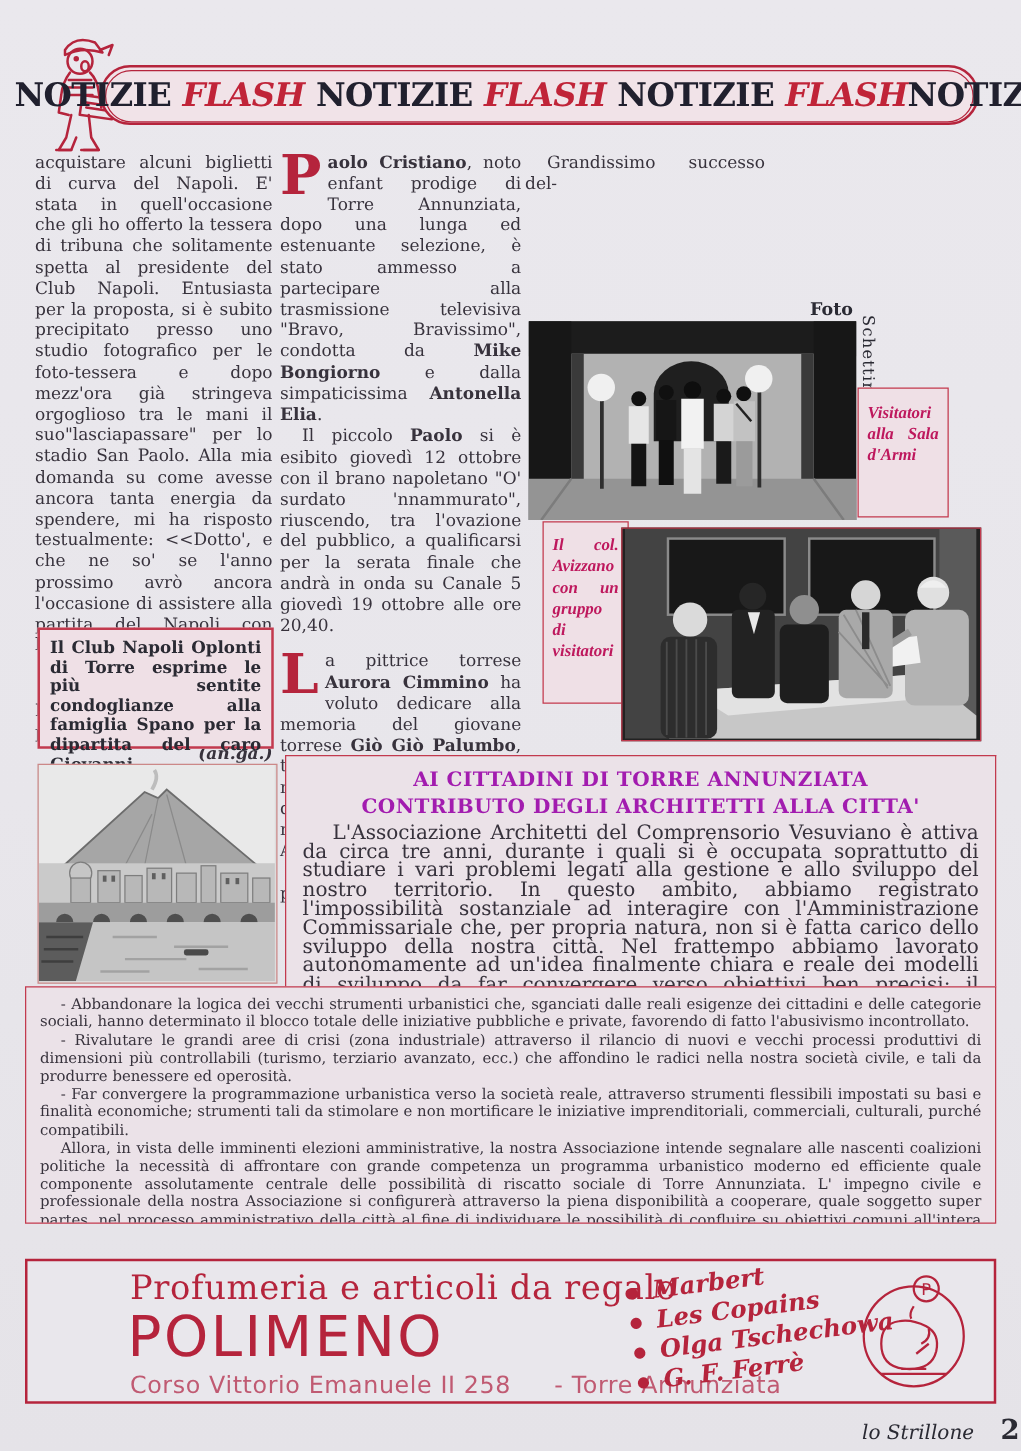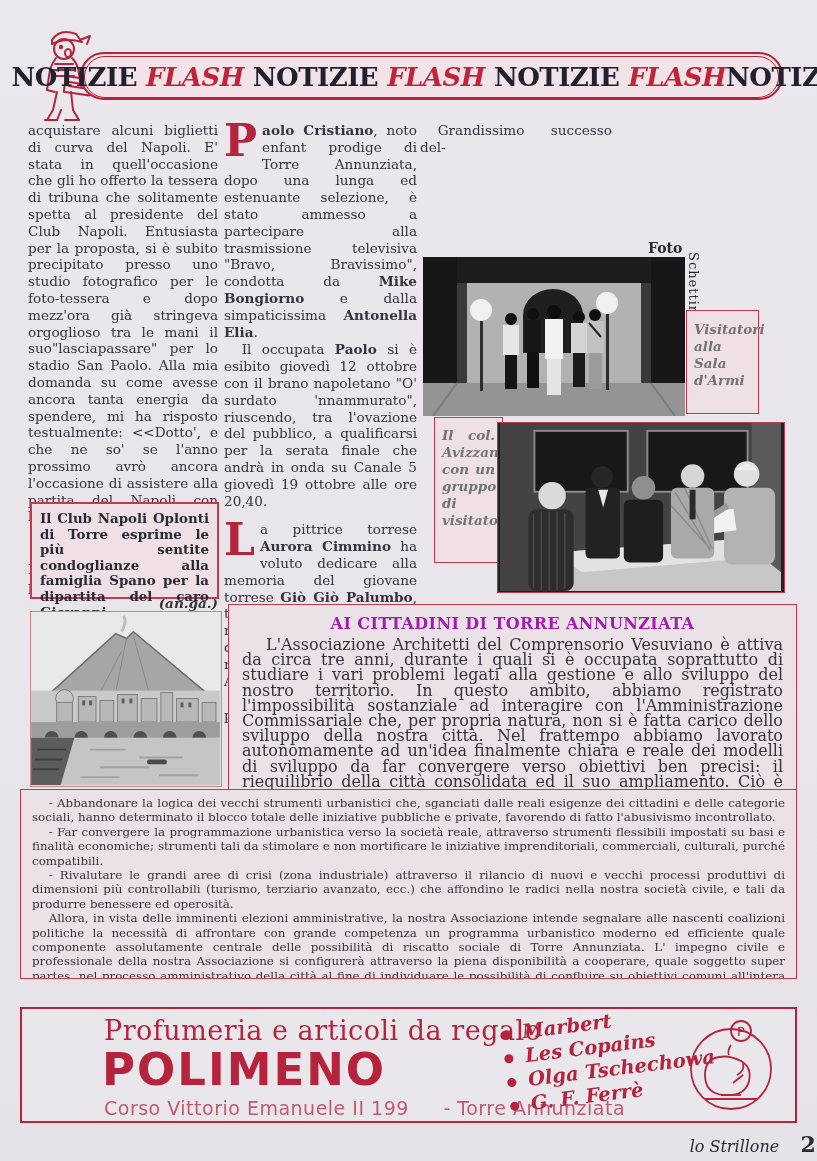--- a/index.html
+++ b/index.html
@@ -28,21 +28,21 @@
   .col3{left:420px;width:192px;}
   .col4{left:613px;width:180px;}
   .byline{text-align:right;font-style:italic;font-weight:bold;margin-top:2px;}
   .dropcap{float:left;color:#b5243c;font-weight:bold;font-size:44px;line-height:34px;
            padding:2px 5px 0 0;font-family:"DejaVu Serif",serif;}
 
   
   .pinkbox{position:absolute;border:2px solid #c23a4e;background:#efe0e6;box-sizing:border-box;}
   .condolence{left:30px;top:502px;width:189px;height:97px;padding:7px 8px;
               font-weight:bold;font-size:13.4px;line-height:15.6px;text-align:justify;color:#2a2a33;}
-  .caption{font-style:italic;font-weight:bold;font-size:13.5px;line-height:17px;color:#737373;text-align:justify;}
+  .caption{font-style:italic;font-weight:bold;font-size:13.5px;line-height:17px;color:#be185d;text-align:justify;font-family:Liberation Serif, serif;}
   .caption1{left:686px;top:310px;width:73px;height:104px;padding:10px 7px;border-width:1.5px;}
   .caption2{left:434px;top:417px;width:69px;height:146px;padding:9px 7px;border-width:1.5px;}
 
   .foto-label{position:absolute;left:648px;top:240px;font-weight:bold;font-size:14px;color:#2a2a33;}
   .foto-name{position:absolute;left:686px;top:252px;font-size:13px;color:#2a2a33;
              writing-mode:vertical-rl;letter-spacing:1px;}
 
   
   .photo{position:absolute;background:#222;}
   .photo svg{display:block;}
@@ -60,21 +60,21 @@
                border:1.5px solid #c23a4e;background:#ebe2e8;box-sizing:border-box;
                padding:6px 11px;overflow:hidden;}
   .arch-bottom p{margin:0;font-size:11.9px;line-height:14.4px;text-align:justify;hyphens:auto;}
   .arch-bottom p.ind{text-indent:1.4em;}
 
   
   .ad{position:absolute;left:20px;top:1007px;width:777px;height:116px;
       border:2.5px solid #b5243c;box-sizing:border-box;background:#e9e7ec;}
   .ad-tagline{position:absolute;left:82px;top:6px;color:#b5243c;font-size:27px;letter-spacing:0.5px;}
   .ad-name{position:absolute;left:80px;top:34px;color:#b5243c;font-family:"DejaVu Sans",sans-serif;
-           font-weight:bold;font-size:45px;letter-spacing:2px;}
+           font-weight:normal;font-size:45px;letter-spacing:2px;}
   .ad-address{position:absolute;left:82px;top:88px;color:#c05a72;font-family:"DejaVu Sans",sans-serif;
               font-size:19px;letter-spacing:0.5px;}
   .ad-address .addr2{margin-left:28px;}
   .ad-brands{position:absolute;left:478px;top:14px;transform:rotate(-7deg);transform-origin:left top;
              list-style:none;margin:0;padding:0;}
   .ad-brands li{display:flex;align-items:center;gap:12px;color:#b5243c;
                 font-style:italic;font-weight:bold;font-size:19.5px;line-height:24px;}
   .ad-brands .dot{width:9px;height:9px;border-radius:50%;background:#b5243c;flex:0 0 auto;}
   .ad-logo{position:absolute;right:18px;top:8px;width:92px;height:96px;}
 
@@ -120,21 +120,21 @@
 
   <div class="col col1">
     <p>acquistare alcuni biglietti di curva del Napoli. E' stata in quell'occasione che gli ho offerto la tessera di tribuna che solitamente spetta al presidente del Club Napoli. Entusiasta per la proposta, si è subito precipitato presso uno studio fotografico per le foto-tessera e dopo mezz'ora già stringeva orgoglioso tra le mani il suo"lasciapassare" per lo stadio San Paolo. Alla mia domanda su come avesse ancora tanta energia da spendere, mi ha risposto testualmente: &lt;&lt;Dotto', e che ne so' se l'anno prossimo avrò ancora l'occasione di assistere alla partita del Napoli con l'Inter...&gt;&gt;.</p>
     <p class="ind">Forse era un presagio...</p>
     <p class="ind">Di certo è che ora il Napoli ha un ... tifoso in più in Paradiso.</p>
     <p class="byline">(an.ga.)</p>
   </div>
 
   <div class="col col2">
     <p><span class="dropcap">P</span><span><span style="font-weight: bold;">aolo Cristiano</span><span>, noto enfant prodige di Torre Annunziata, dopo una lunga ed estenuante selezione, è stato ammesso a partecipare alla trasmissione televisiva "Bravo, Bravissimo", condotta da </span><span style="font-weight: bold;">Mike Bongiorno</span><span> e dalla simpaticissima </span><span style="font-weight: bold;">Antonella Elia</span><span>.</span></span></p>
-    <p class="ind"><span>Il occupata </span><span style="font-weight: bold;">Paolo</span><span> si è esibito giovedì 12 ottobre con il brano napoletano "O' surdato 'nnammurato", riuscendo, tra l'ovazione del pubblico, a qualificarsi per la serata finale che andrà in onda su Canale 5 giovedì 19 ottobre alle ore 20,40.</span></p>
+    <p class="ind"><span>Il piccolo </span><span style="font-weight: bold;">Paolo</span><span> si è esibito giovedì 12 ottobre con il brano napoletano "O' surdato 'nnammurato", riuscendo, tra l'ovazione del pubblico, a qualificarsi per la serata finale che andrà in onda su Canale 5 giovedì 19 ottobre alle ore 20,40.</span></p>
     <p style="margin-top:12px;"><span class="dropcap">L</span><span><span>a pittrice torrese </span><span style="font-weight: bold;">Aurora Cimmino</span><span> ha voluto dedicare alla memoria del giovane torrese </span><span style="font-weight: bold;">Giò Giò Palumbo</span><span>, tragicamente scomparso in mare all'inizio di quest'anno, un dipinto raffigurante Torre Annunziata vista dal porto.</span></span></p>
     <p class="ind">Siamo lieti di poterne pubblicare la foto (sotto).</p>
   </div>
 
   <div class="col col3">
     <p class="ind">Grandissimo successo del-</p>
   </div>
 
 
   <div class="foto-label">Foto</div>
@@ -245,35 +245,36 @@
       <rect x="0" y="128" width="192" height="48" fill="#c5c5c5"></rect>
       <polygon points="0,128 44,128 30,176 0,176" fill="#5c5c5c"></polygon>
       <path d="M6 140 h30 M4 150 h28 M2 160 h26" stroke="#3e3e3e" stroke-width="2"></path>
       <path d="M60 140 h36 M110 148 h44 M70 158 h50 M130 166 h40 M50 168 h40" stroke="#a2a2a2" stroke-width="2"></path>
       <rect x="118" y="150" width="20" height="5" rx="2" fill="#4a4a4a"></rect>
     </svg>
   </div>
 
   <div class="arch-top">
     <div class="arch-title">AI CITTADINI DI TORRE ANNUNZIATA</div>
+    <div class="arch-title" style="margin-top:-3px;">CONTRIBUTO DEGLI ARCHITETTI ALLA CITTA'</div>
     <p class="arch-body" style="margin:2px 0 0 0;text-indent:1.5em;">L'Associazione Architetti del Comprensorio Vesuviano è attiva da circa tre anni, durante i quali si è occupata soprattutto di studiare i vari problemi legati alla gestione e allo sviluppo del nostro territorio. In questo ambito, abbiamo registrato l'impossibilità sostanziale ad interagire con l'Amministrazione Commissariale che, per propria natura, non si è fatta carico dello sviluppo della nostra città. Nel frattempo abbiamo lavorato autonomamente ad un'idea finalmente chiara e reale dei modelli di sviluppo da far convergere verso obiettivi ben precisi: il riequilibrio della città consolidata ed il suo ampliamento. Ciò è attuabile attraverso i seguenti punti:</p>
   </div>
 
   <div class="arch-bottom">
     <p class="ind">- Abbandonare la logica dei vecchi strumenti urbanistici che, sganciati dalle reali esigenze dei cittadini e delle categorie sociali, hanno determinato il blocco totale delle iniziative pubbliche e private, favorendo di fatto l'abusivismo incontrollato.</p>
+    <p class="ind">- Rivalutare le grandi aree di crisi (zona industriale) attraverso il rilancio di nuovi e vecchi processi produttivi di dimensioni più controllabili (turismo, terziario avanzato, ecc.) che affondino le radici nella nostra società civile, e tali da produrre benessere ed operosità.</p>
     <p class="ind">- Far convergere la programmazione urbanistica verso la società reale, attraverso strumenti flessibili impostati su basi e finalità economiche; strumenti tali da stimolare e non mortificare le iniziative imprenditoriali, commerciali, culturali, purché compatibili.</p>
-    <p class="ind">- Rivalutare le grandi aree di crisi (zona industriale) attraverso il rilancio di nuovi e vecchi processi produttivi di dimensioni più controllabili (turismo, terziario avanzato, ecc.) che affondino le radici nella nostra società civile, e tali da produrre benessere ed operosità.</p>
     <p class="ind">Allora, in vista delle imminenti elezioni amministrative, la nostra Associazione intende segnalare alle nascenti coalizioni politiche la necessità di affrontare con grande competenza un programma urbanistico moderno ed efficiente quale componente assolutamente centrale delle possibilità di riscatto sociale di Torre Annunziata. L' impegno civile e professionale della nostra Associazione si configurerà attraverso la piena disponibilità a cooperare, quale soggetto super partes, nel processo amministrativo della città al fine di individuare le possibilità di confluire su obiettivi comuni all'intera collettività. Infine, auspichiamo il coinvolgimento di tutte le forze sociali verso questi obiettivi, così da accelerare i processi di crescita democratica all'interno della nostra città.</p>
   </div>
 
   <div class="ad">
     <div class="ad-tagline">Profumeria e articoli da regalo</div>
     <div class="ad-name">POLIMENO</div>
     <div class="ad-address">
-      <span>Corso Vittorio Emanuele II 199</span>
+      <span>Corso Vittorio Emanuele II 258</span>
       <span class="addr2">- Torre Annunziata</span>
     </div>
     <ul class="ad-brands">
       <li>
           <span class="dot"></span>
           <span>Marbert</span>
         </li>
       <li>
           <span class="dot"></span>
           <span>Les Copains</span>

